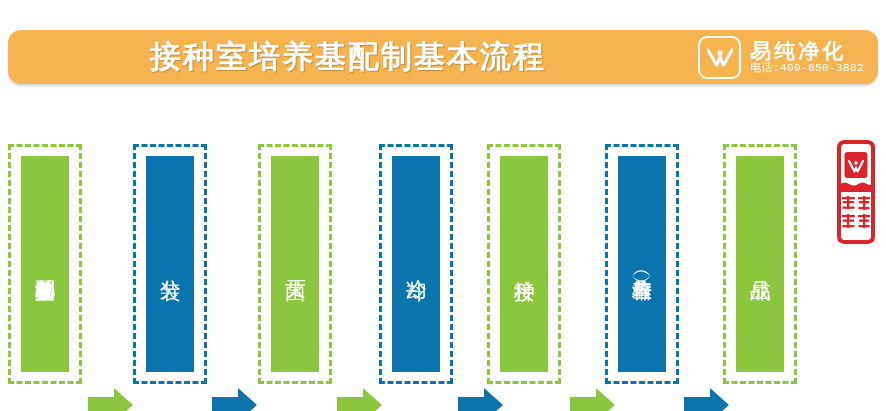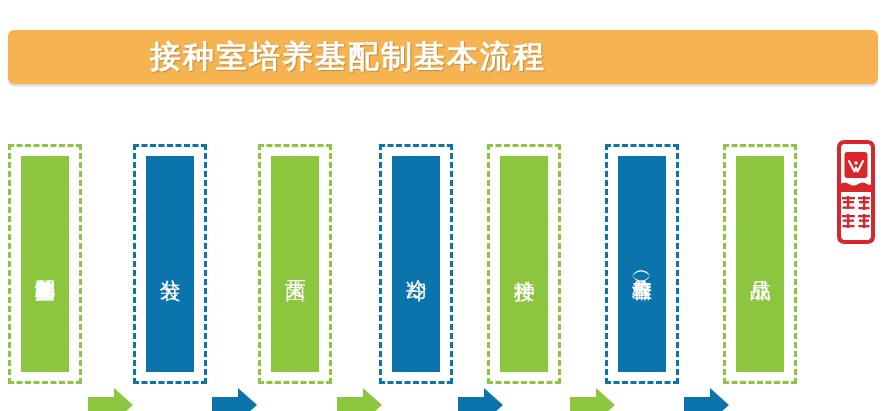--- a/index.html
+++ b/index.html
@@ -19,21 +19,21 @@
   }
 
   
   .banner {
     position: absolute;
     left: 8px;
     top: 30px;
     width: 870px;
     height: 54px;
     background: #f6b352;
-    border-radius: 6px;
+    border-radius: 13px;
     box-shadow: 0 3px 3px -1px rgba(120,120,120,0.35);
     display: flex;
     align-items: center;
     justify-content: flex-end;
     box-sizing: border-box;
     padding-right: 14px;
   }
   .banner-title {
     position: absolute;
     left: 0;
@@ -154,20 +154,32 @@
   .seal svg { display: block; }
 </style>
 </head>
 <body>
 
 <div id="canvas">
 
   <div class="banner">
     <div class="banner-title">接种室培养基配制基本流程</div>
 
+    <div class="brand">
+      <div class="brand-mark">
+        <svg width="26" height="20" viewBox="0 0 26 20" aria-hidden="true">
+          <path d="M1 3 L9.5 18 L13 10.5 L16.5 18 L25 3" fill="none" stroke="#ffffff" stroke-width="3.2" stroke-linejoin="round" stroke-linecap="round"></path>
+          <circle cx="13" cy="6.2" r="2.6" fill="#ffffff"></circle>
+        </svg>
+      </div>
+      <div class="brand-text">
+        <div class="brand-name">易纯净化</div>
+        <div class="brand-phone">电话:400-650-3882</div>
+      </div>
+    </div>
   </div>
 
   <div class="flow">
 
     <div class="node dashed-green" style="left:8px;">
       <div class="node-fill green">
         <div class="node-label small">接种室培养基配制</div>
       </div>
     </div>
 

